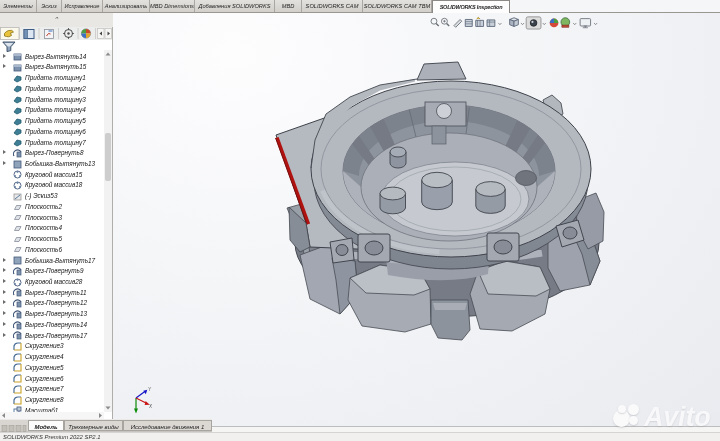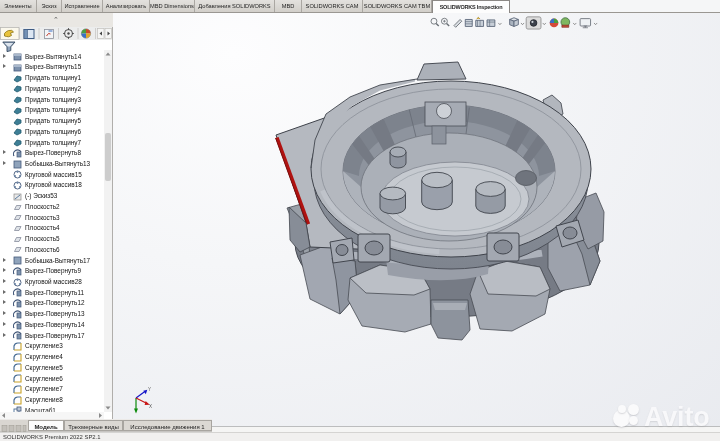--- a/index.html
+++ b/index.html
@@ -1,17 +1,17 @@
 <!DOCTYPE html>
 <html><head>
 <meta charset="utf-8">
 <style>
 html,body{margin:0;padding:0;}
 body{width:720px;height:441px;overflow:hidden;font-family:"Liberation Sans",sans-serif;background:#fff;position:relative;}
-#page{position:absolute;left:0;top:0;width:720px;height:441px;overflow:hidden;}
+#page{position:absolute;left:0;top:0;width:720px;height:441px;overflow:hidden;font-style:italic;}
 
 #tabbar{position:absolute;left:0;top:0;width:720px;height:13px;background:linear-gradient(#e3e1de,#d2cfca);border-bottom:1px solid #9a9792;box-sizing:border-box;}
 .ttab{position:absolute;top:0;height:12px;font-size:5.7px;color:#1f1f1f;text-align:center;line-height:13px;border-right:1px solid #aaa7a2;box-sizing:border-box;white-space:nowrap;}
 .ttab.active{background:#fdfdfd;border:1px solid #8b8885;border-bottom:none;font-weight:bold;height:13px;font-size:5.5px;letter-spacing:-0.2px;z-index:5;}
 
 #cmdstrip{position:absolute;left:0;top:13px;width:113px;height:14px;background:#e9e7e3;border-bottom:1px solid #d2d0cc;}
 #cmdstrip .chev{position:absolute;left:53px;top:3px;font-size:7px;color:#555;}
 
 #lpanel{position:absolute;left:0;top:27px;width:113px;height:392px;background:#ffffff;border-right:1px solid #b0aeab;box-sizing:border-box;}
 #fmtabs{position:absolute;left:0;top:0;width:112px;height:13px;background:#f1f0ee;border-bottom:1px solid #d5d3d0;}

